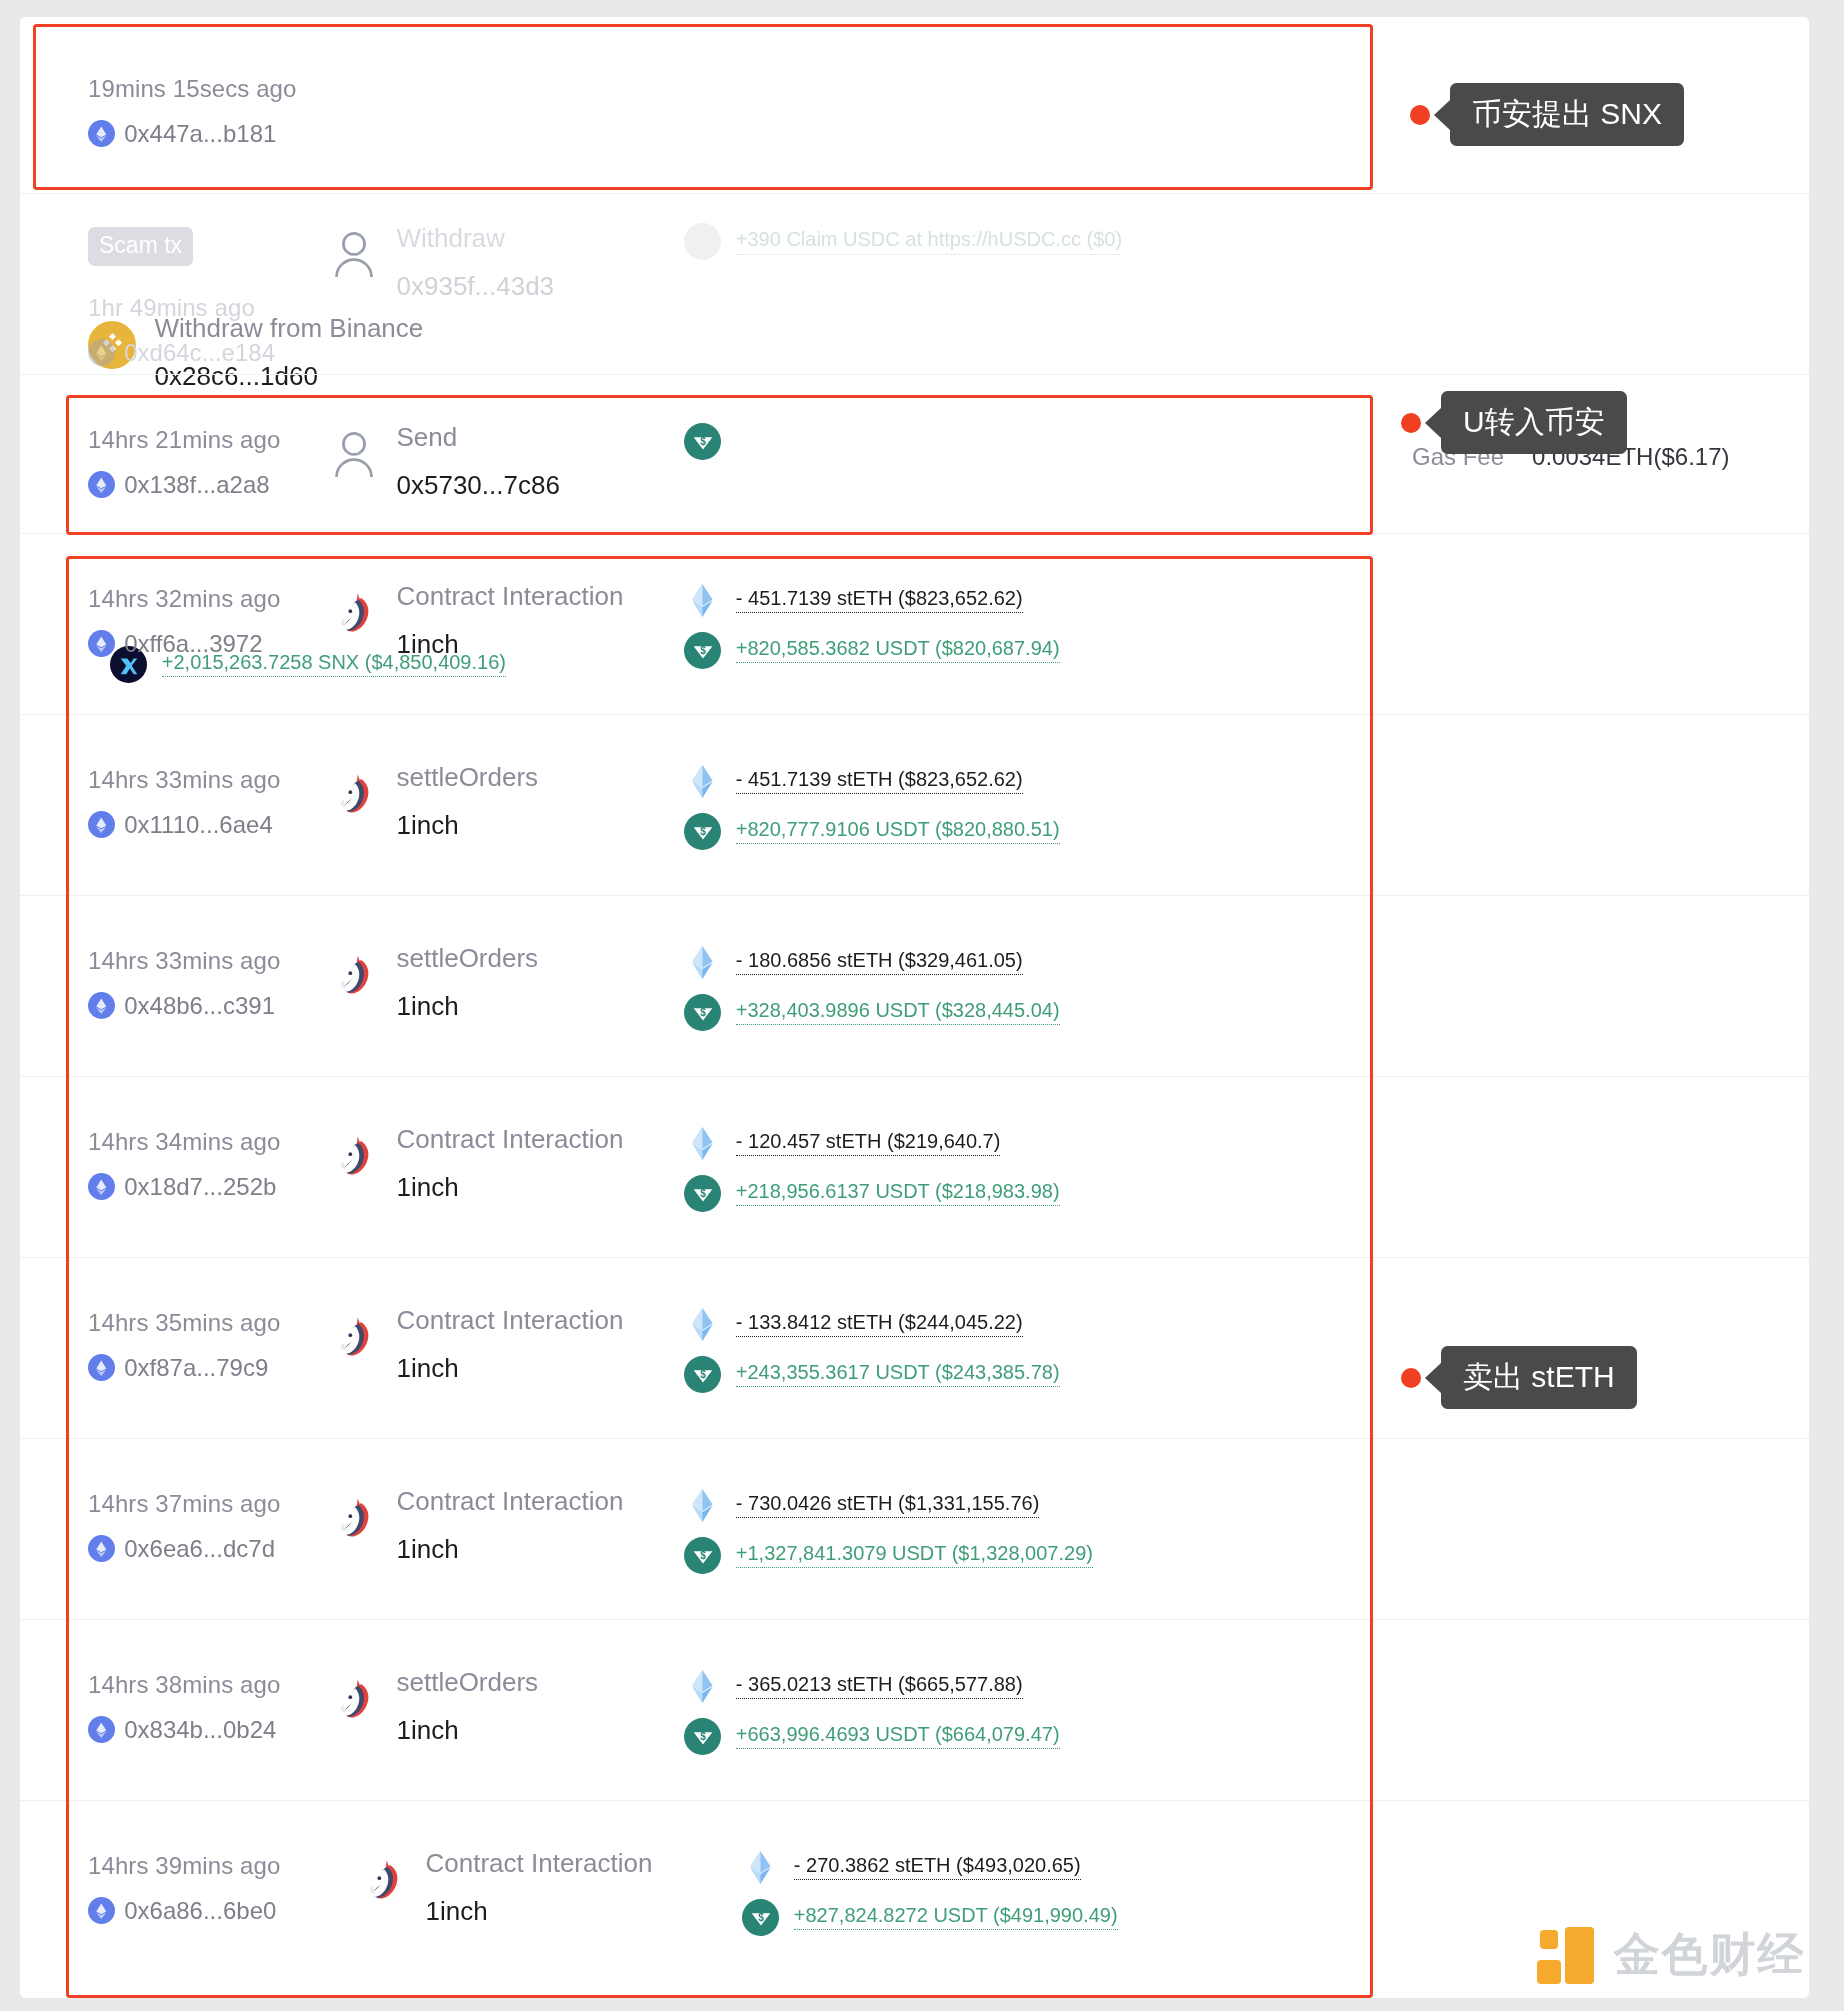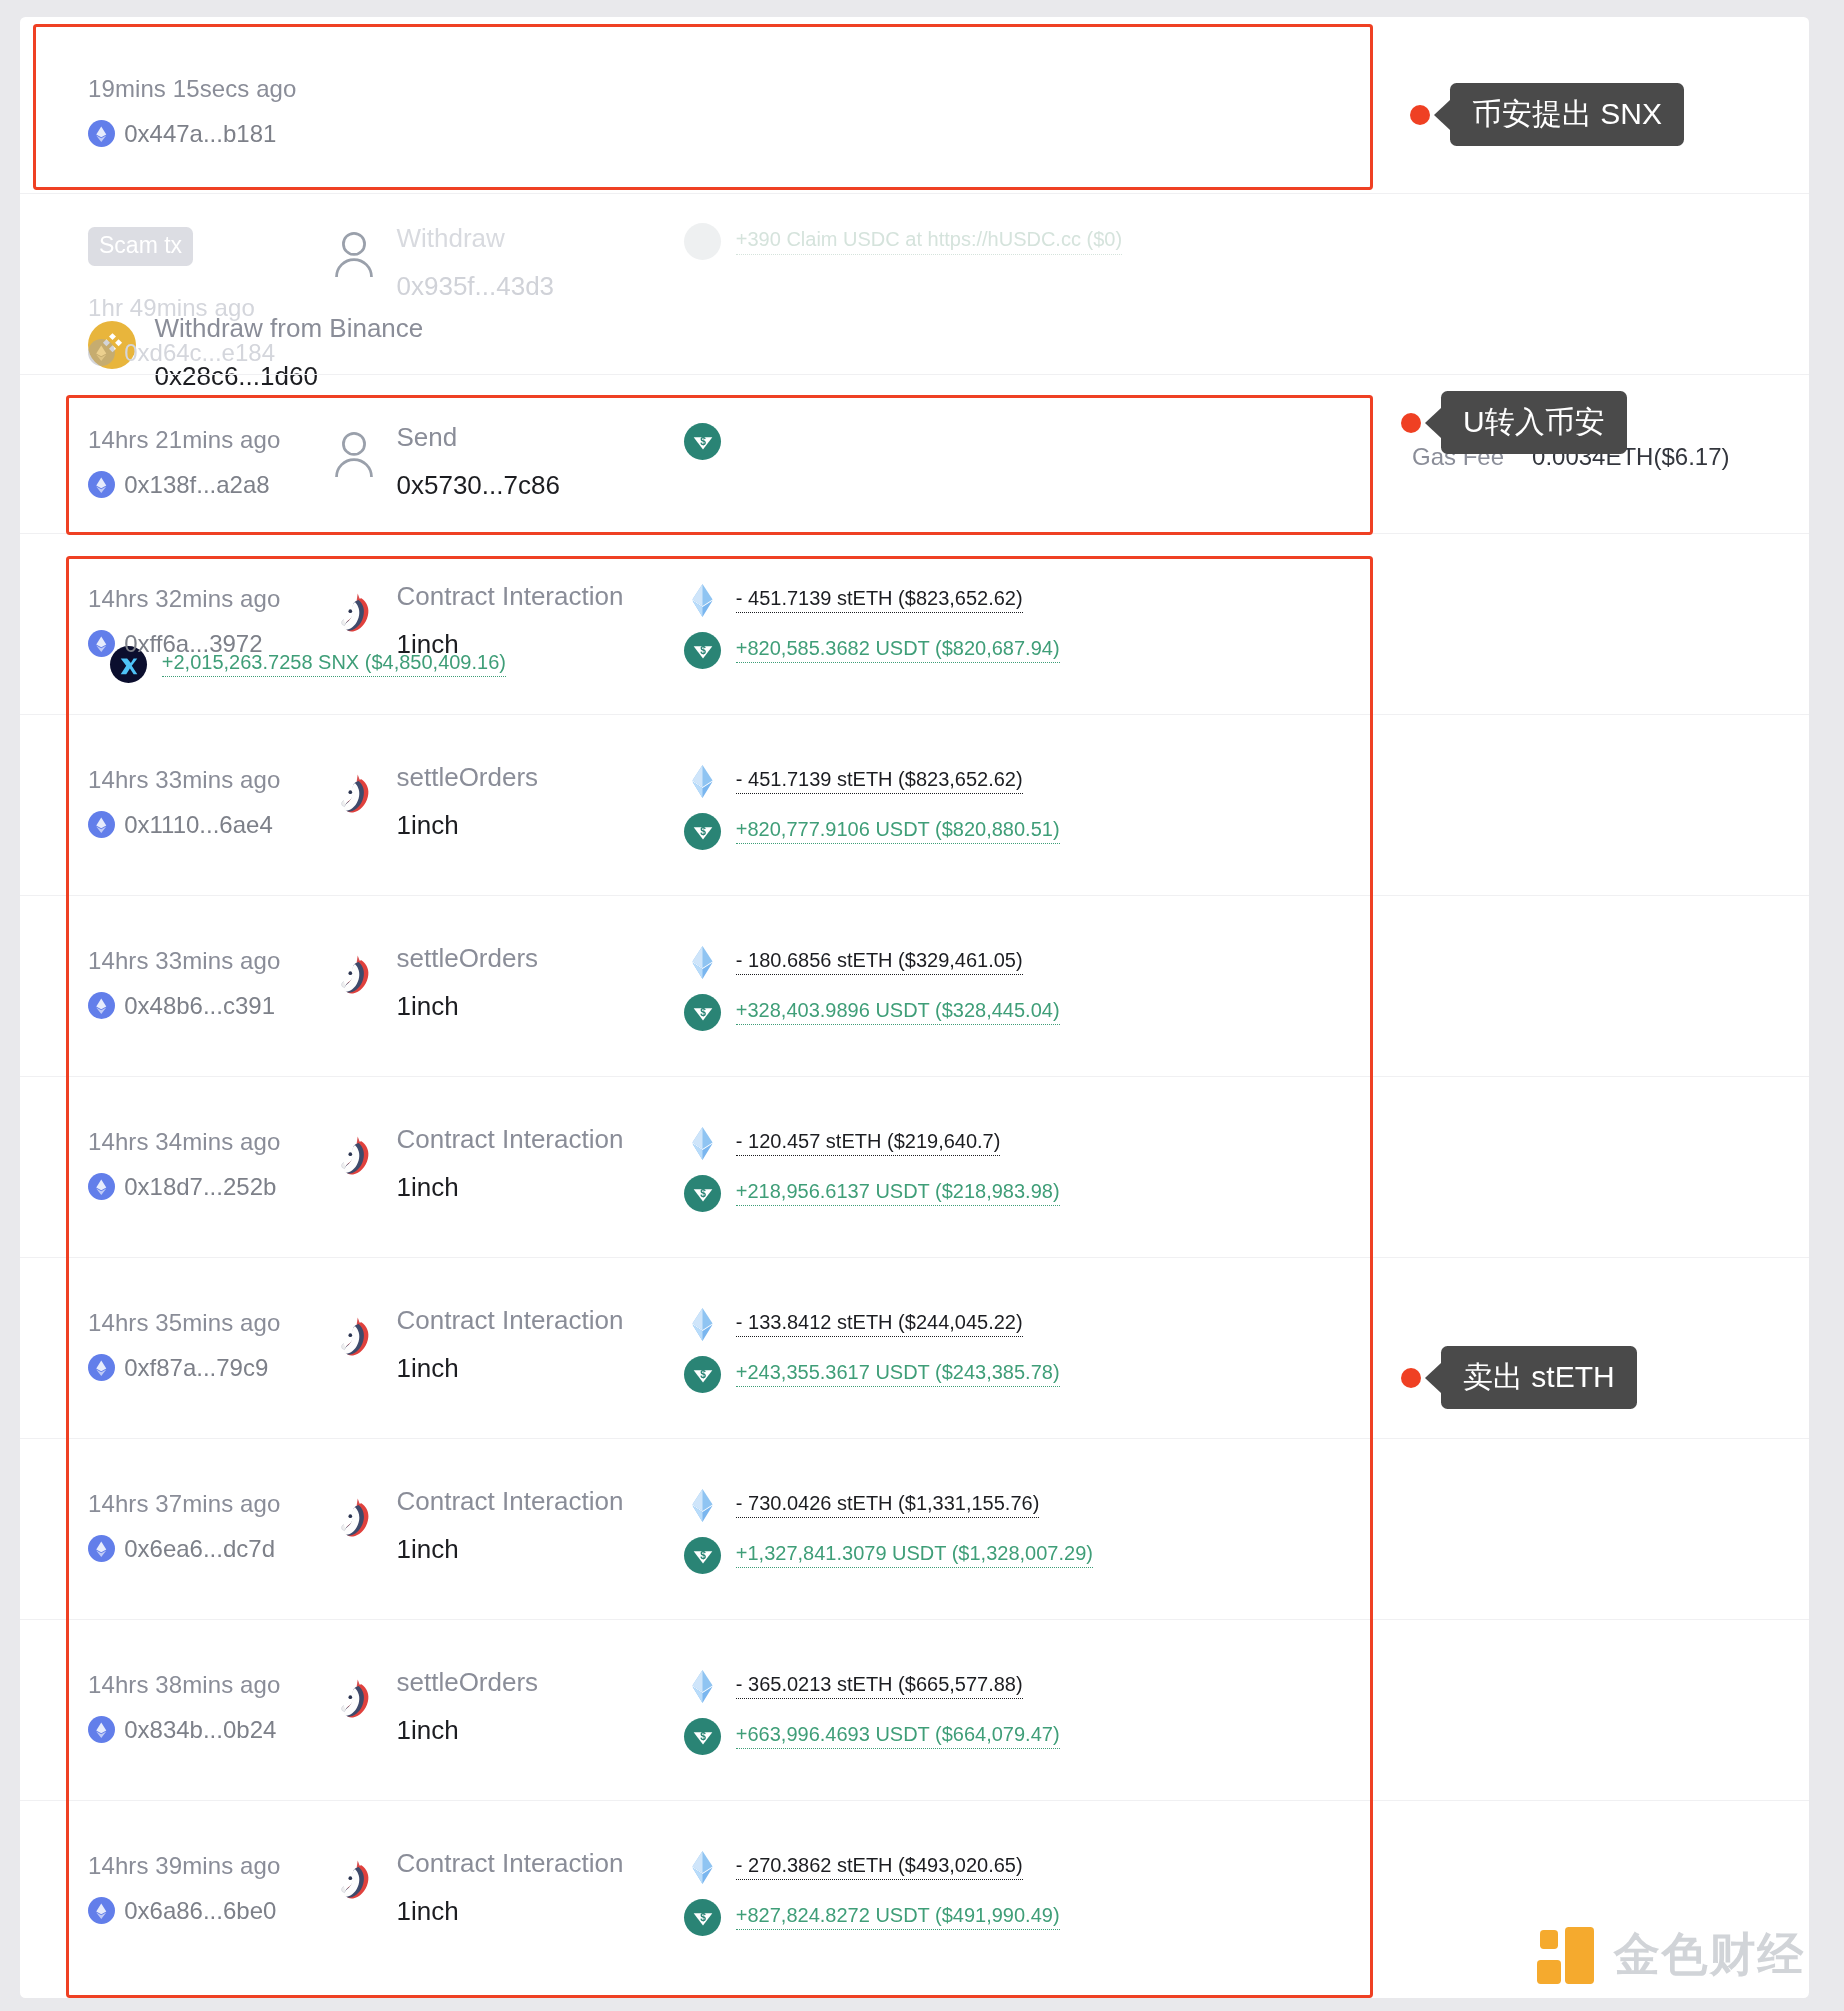--- a/index.html
+++ b/index.html
@@ -37,21 +37,21 @@
     display: flex;
     align-items: flex-start;
     height: 181px;
     padding-left: 68px;
     padding-top: 48px;
     border-bottom: 0.9px solid #f0f0f2;
   }
   .tx-row.first { height: 177px; padding-top: 55px; border-bottom: 0.9px solid #f0f0f2; flex-direction: column;}
   .tx-row.scam  { height: 181px; padding-top: 29.5px; }
   .tx-row.send  { height: 159px; padding-top: 48px; }
-  .tx-row.last  { border-bottom: none; }
+  .tx-row.last  { border-bottom: none; gap: 29px; }
 
   
   .col-time {
     width: 242px;
     flex: 0 0 242px;
     padding-top: 3.7px;
   }
   .scam-badge {
     display: inline-block;
     background: #dcdde3;

